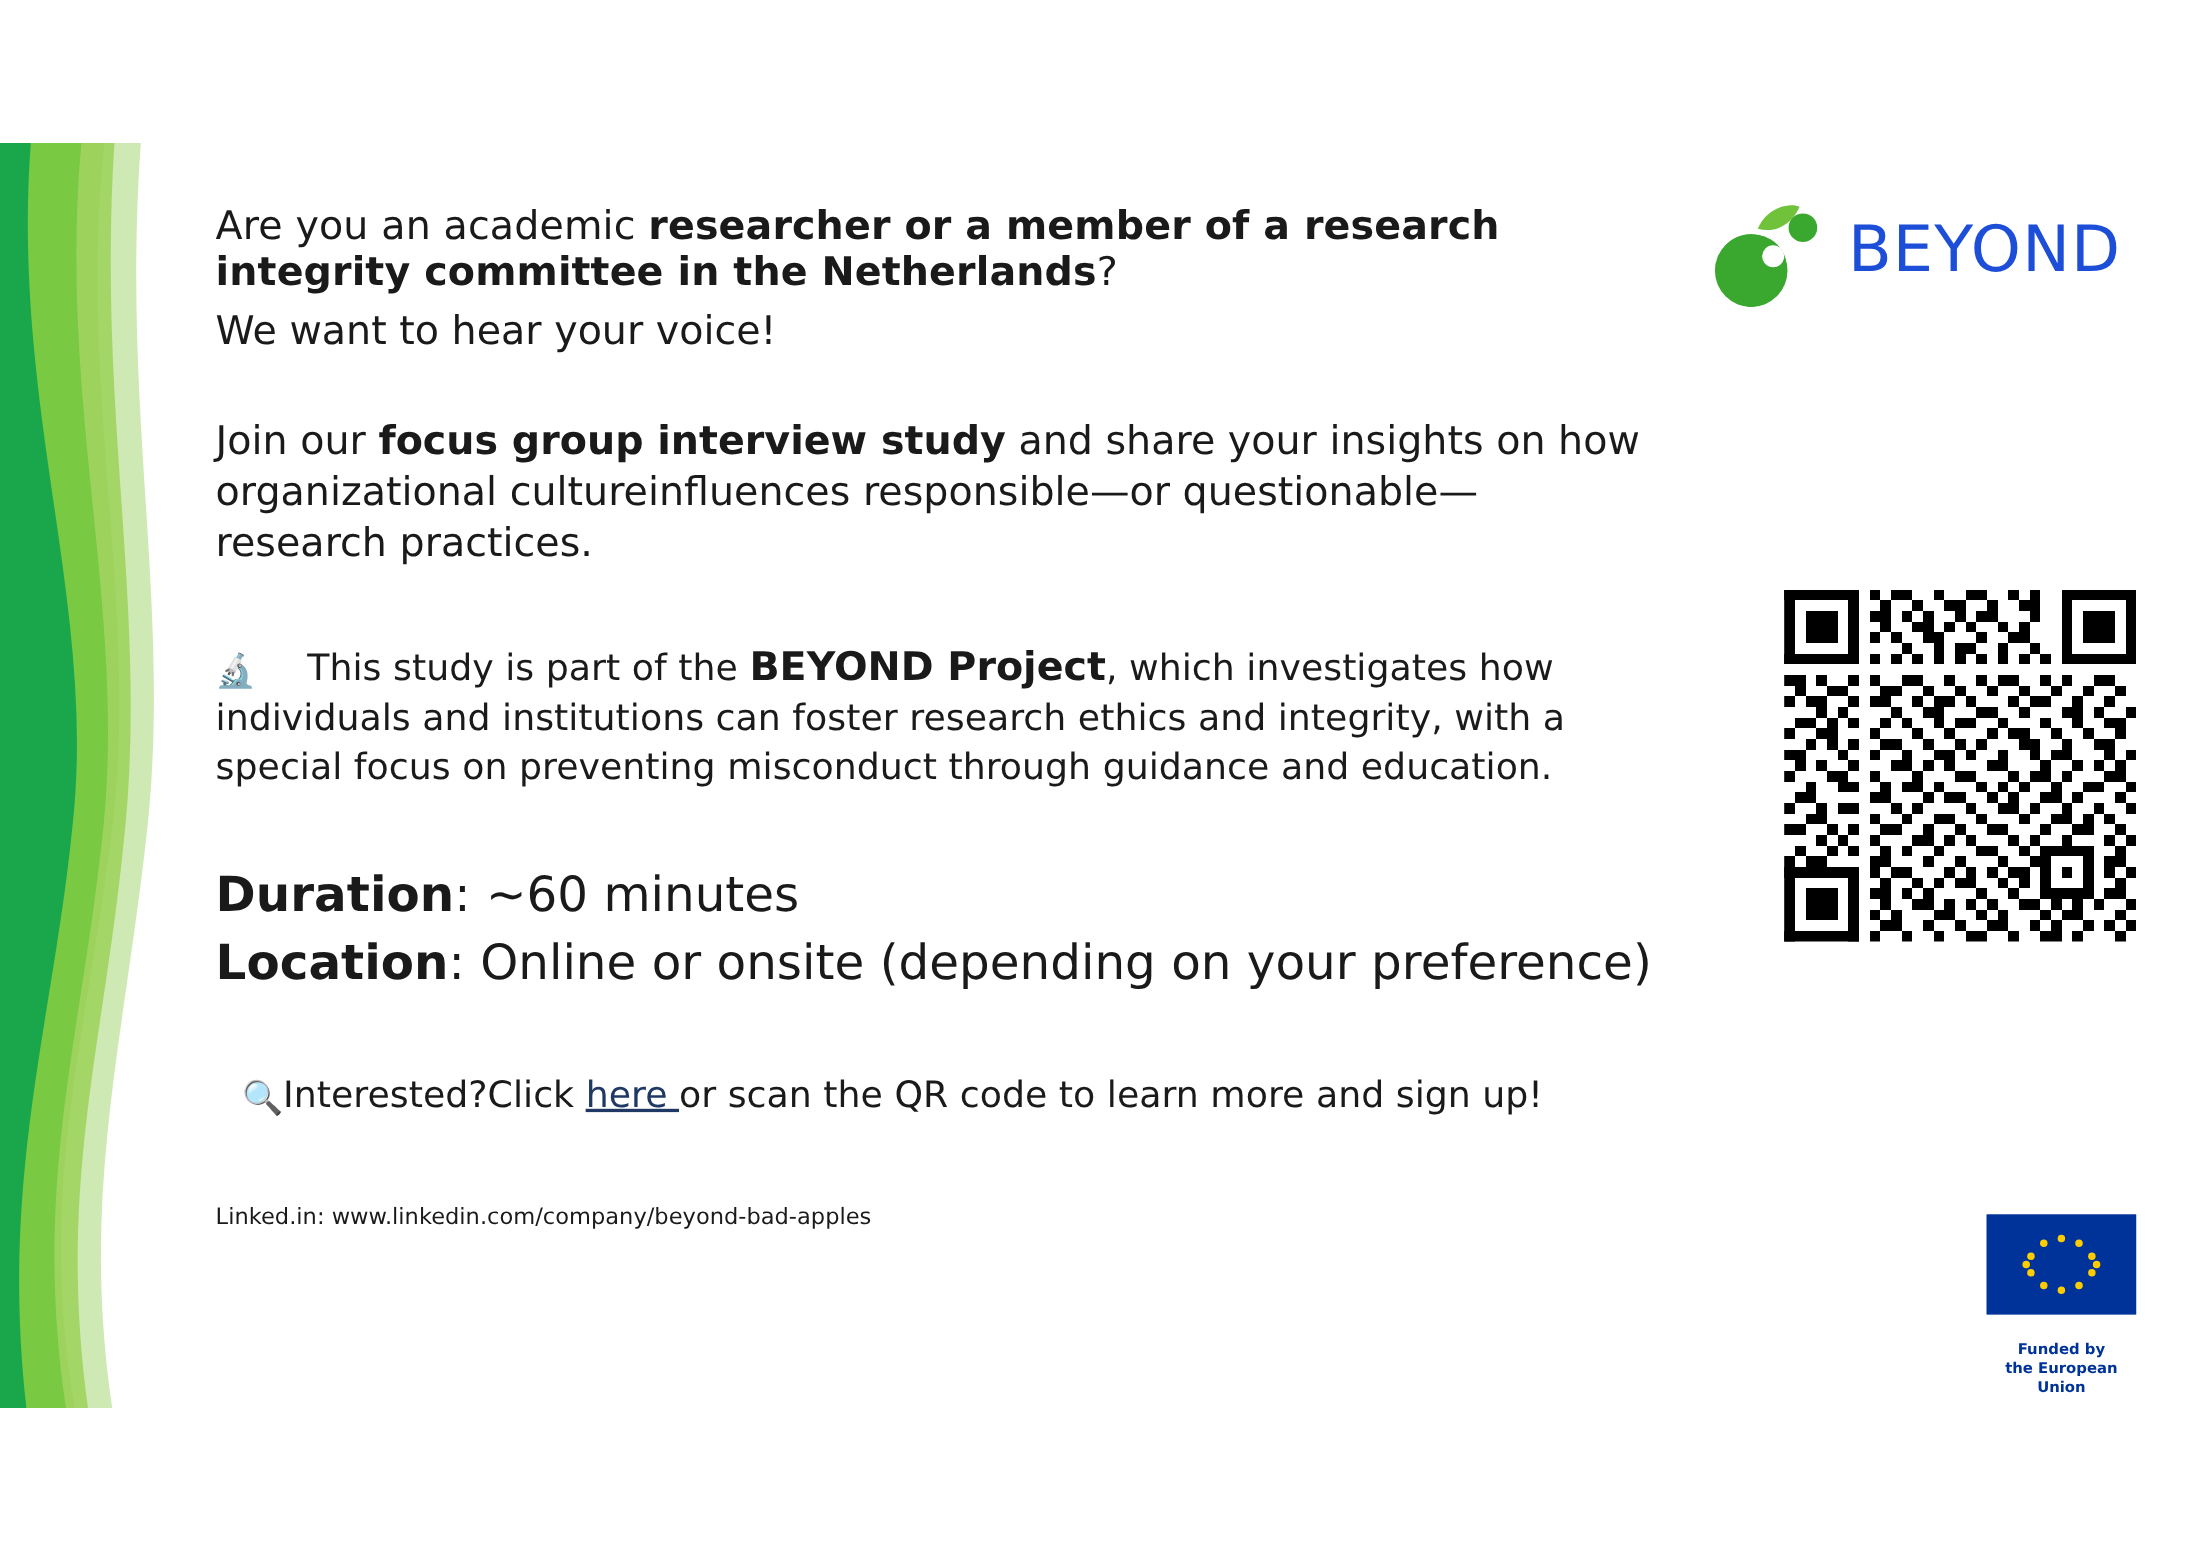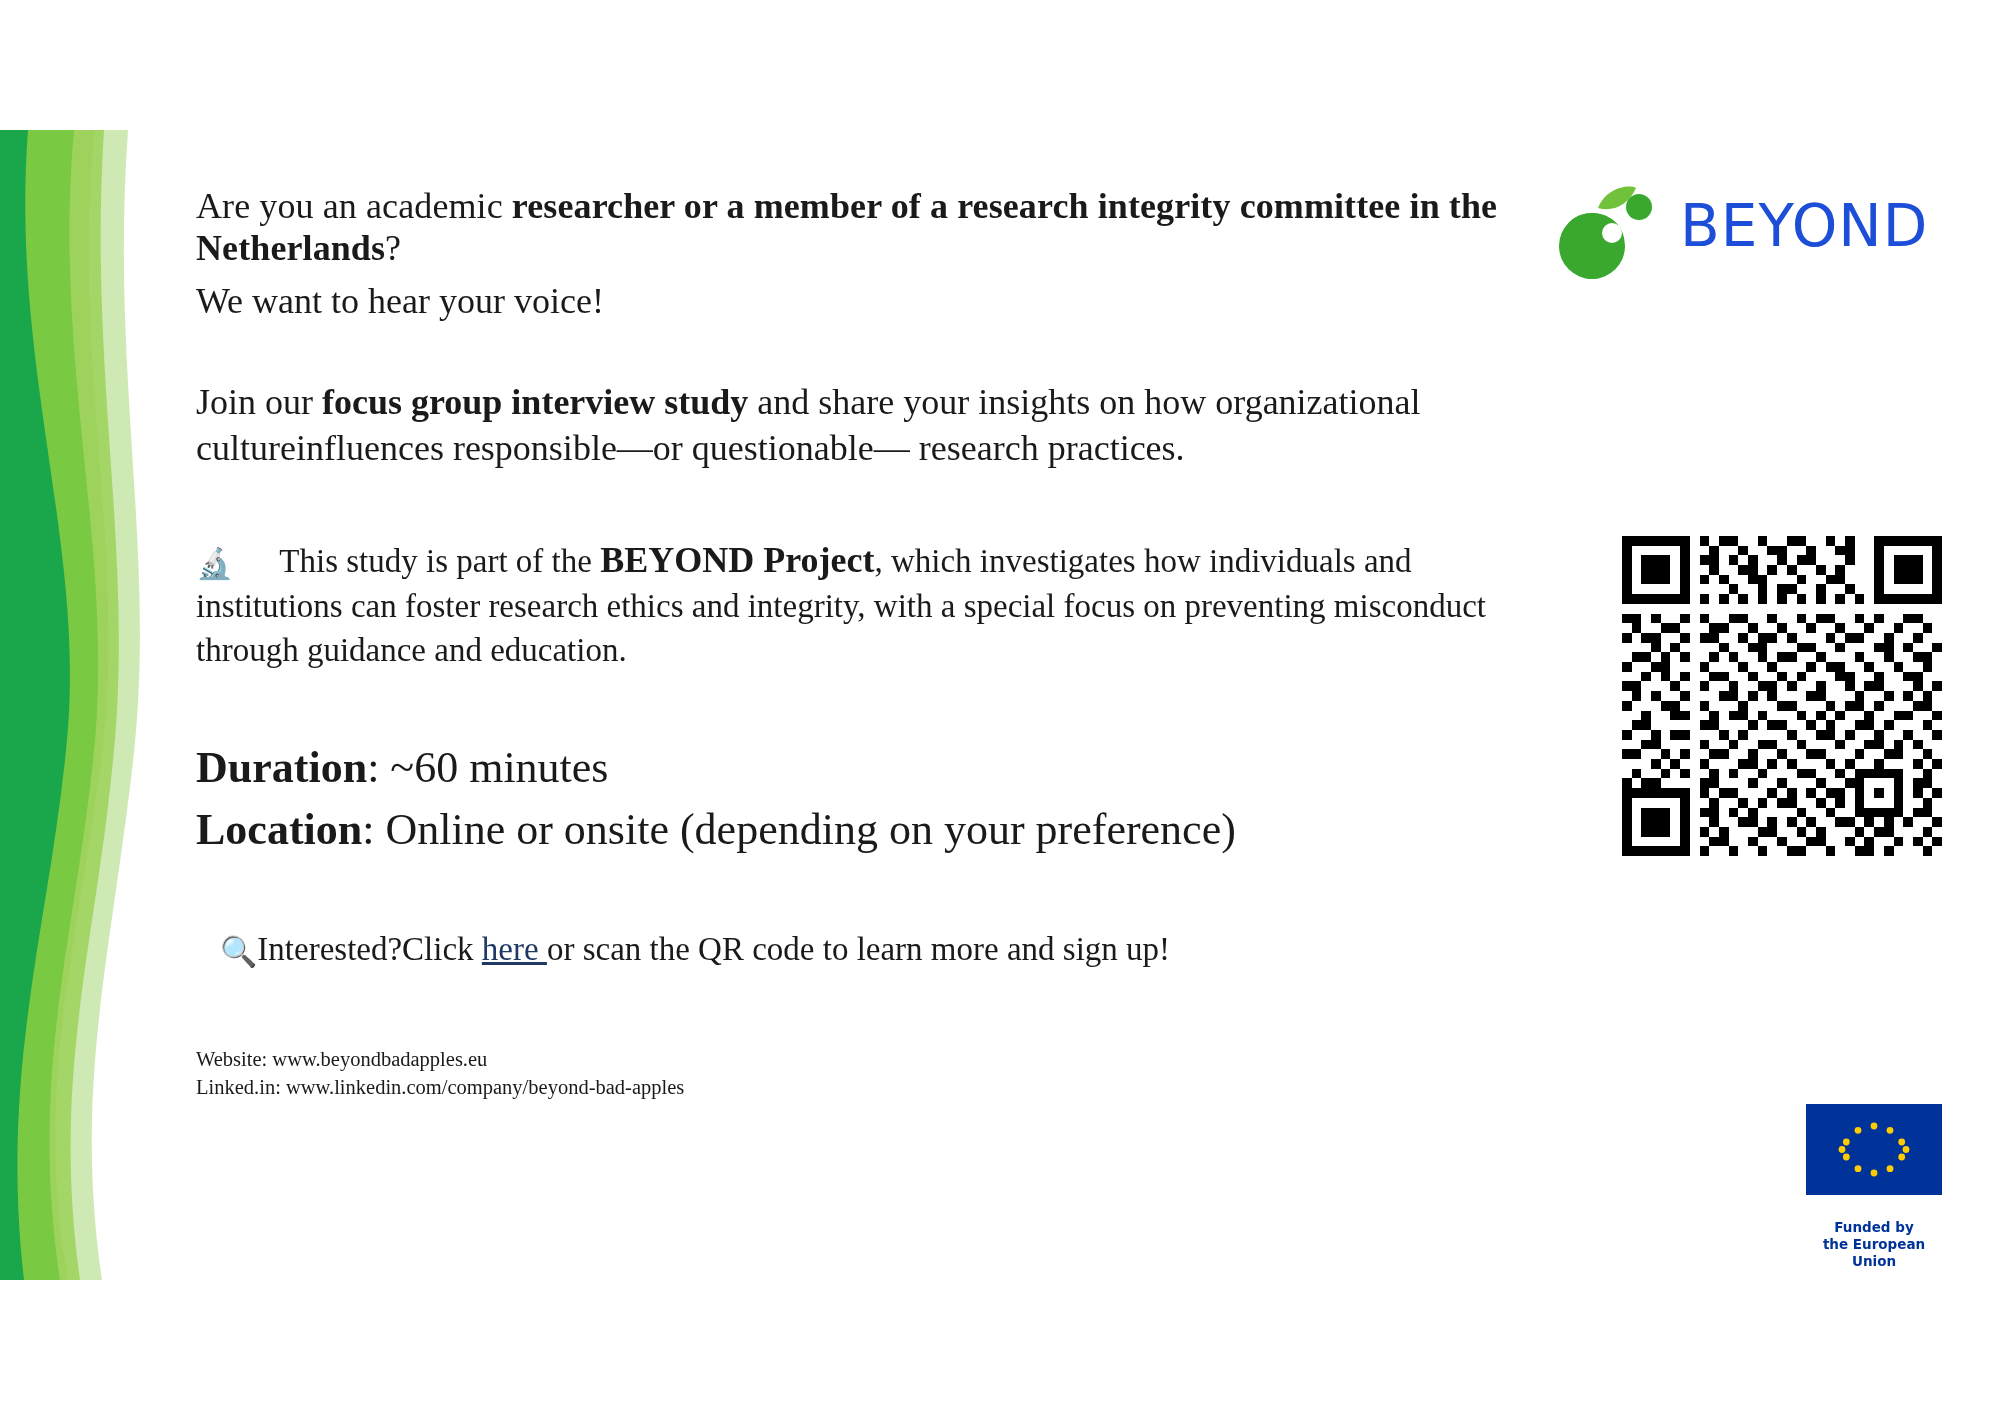--- a/index.html
+++ b/index.html
@@ -24,21 +24,20 @@
     width: 160px;
     height: 1150px;
   }
 
   
   #content {
     position: absolute;
     left: 196px;
     top: 185px;
     width: 1310px;
-    font-family: Liberation Serif, serif;
   }
 
   .headline {
     font-size: 36px;
     line-height: 1.18;
     margin: 0 0 2px 0;
     letter-spacing: 0.1px;
   }
   .headline .bold { font-weight: bold; }
 
@@ -161,21 +160,20 @@
   <p class="study-block"><span class="emoji">🔬</span><span class="indent"></span><span>This study is part of the </span><span class="study-strong">BEYOND Project</span><span>, which investigates how individuals and institutions can foster research ethics and integrity, with a special focus on preventing misconduct through guidance and education.</span></p>
 
   <p class="meta">
     <span class="bold">Duration</span><span>: ~60 minutes</span><br>
     <span class="bold">Location</span><span>: Online or onsite (depending on your preference)</span>
   </p>
 
   <p class="cta"><span class="emoji">🔍</span><span>Interested?Click </span><a href="#">here </a><span>or scan the QR code to learn more and sign up!</span></p>
 
   <div class="fineprint">
-    <div>Website: www.beyondbadapples.eu</div>
     <div>Linked.in: www.linkedin.com/company/beyond-bad-apples</div>
   </div>
 
 </div>
 
 <div id="beyond-logo">
   <svg width="130" height="105" viewBox="0 0 130 105">
     <circle cx="52" cy="68" r="33" fill="#3aa82e"></circle>
     <path d="M52,35 C36,35 22,46 22,64 C22,84 38,101 52,101 C66,101 84,84 84,64 C84,46 68,35 52,35 Z" fill="#3aa82e"></path>
     <ellipse cx="72" cy="55" rx="10" ry="10" fill="#ffffff"></ellipse>

